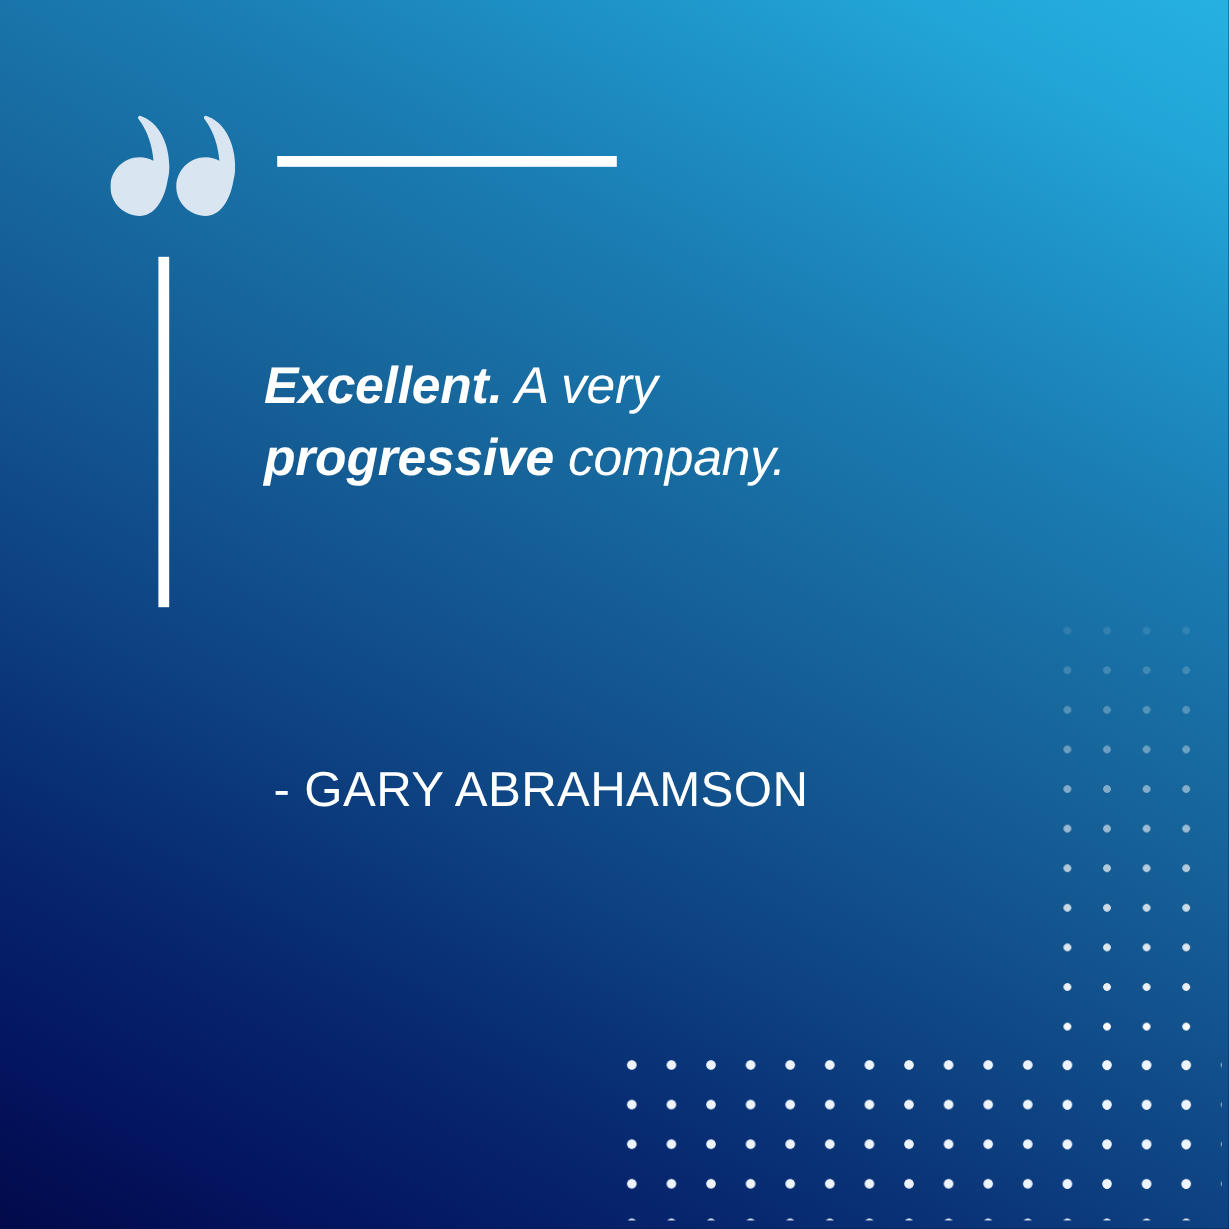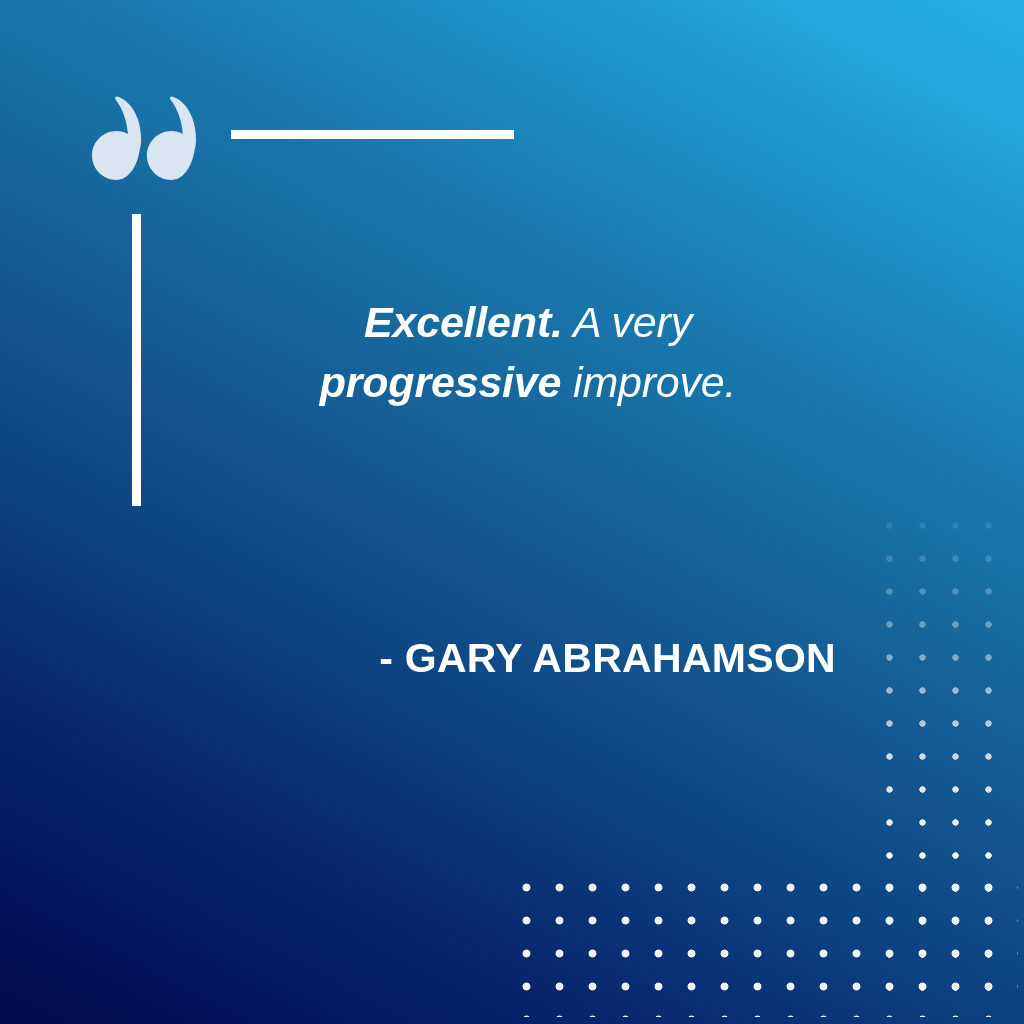--- a/index.html
+++ b/index.html
@@ -79,44 +79,43 @@
     left: 132px;
     top: 214px;
     width: 9px;
     height: 292px;
     background: #ffffff;
   }
 
   
   #quote-block {
     position: absolute;
-    left: 240px;
+    left: 220px;
     top: 292px;
     width: 576px;
-    text-align: center;
+    text-align: left;
     color: #ffffff;
     font-style: italic;
     font-size: 43px;
     line-height: 60px;
     letter-spacing: -0.2px;
     white-space: pre-line;
   }
   #quote-block .strong { font-weight: bold; }
 
   
   #attribution {
     position: absolute;
-    left: 238px;
+    left: 228px;
     top: 632px;
     width: 598px;
-    text-align: right;
     color: #ffffff;
     font-size: 41px;
     line-height: 52px;
-    font-weight: bold;
+    font-weight: normal;
     letter-spacing: 0.3px;
   }
 </style>
 </head>
 <body>
 
 <div id="card">
 
   <div class="dotgrid" id="dots-right"></div>
 
@@ -128,17 +127,17 @@
         <path d="M24.5 84 C11.0 84 0 73.0 0 59.5 C0 46.0 11.0 35.0 24.5 35.0 C28.6 35.0 32.5 36.0 35.9 37.9 C35.0 27.0 31.9 14.3 23.4 3.2 C22.4 1.9 23.6 0.1 25.2 0.6 C39.6 5.2 49.1 22.6 49.1 43.0 C49.1 47.1 48.6 51.0 47.6 54.6 C44.9 71.4 36.1 84 24.5 84 Z"></path>
         <path d="M79.4 84 C65.9 84 54.9 73.0 54.9 59.5 C54.9 46.0 65.9 35.0 79.4 35.0 C83.5 35.0 87.4 36.0 90.8 37.9 C89.9 27.0 86.8 14.3 78.3 3.2 C77.3 1.9 78.5 0.1 80.1 0.6 C94.5 5.2 104 22.6 104 43.0 C104 47.1 103.5 51.0 102.5 54.6 C99.8 71.4 91.0 84 79.4 84 Z"></path>
       </g>
     </svg>
   </div>
 
   <div id="hrule"></div>
 
   <div id="vrule"></div>
 
-  <div id="quote-block"><div><span class="strong">Excellent.</span><span> A very</span></div><div><span class="strong">progressive</span><span> improve.</span></div></div>
+  <div id="quote-block"><div><span class="strong">Excellent.</span><span> A very</span></div><div><span class="strong">progressive</span><span> company.</span></div></div>
 
   <div id="attribution">- GARY ABRAHAMSON</div>
 
 </div>
 
 </body></html>

